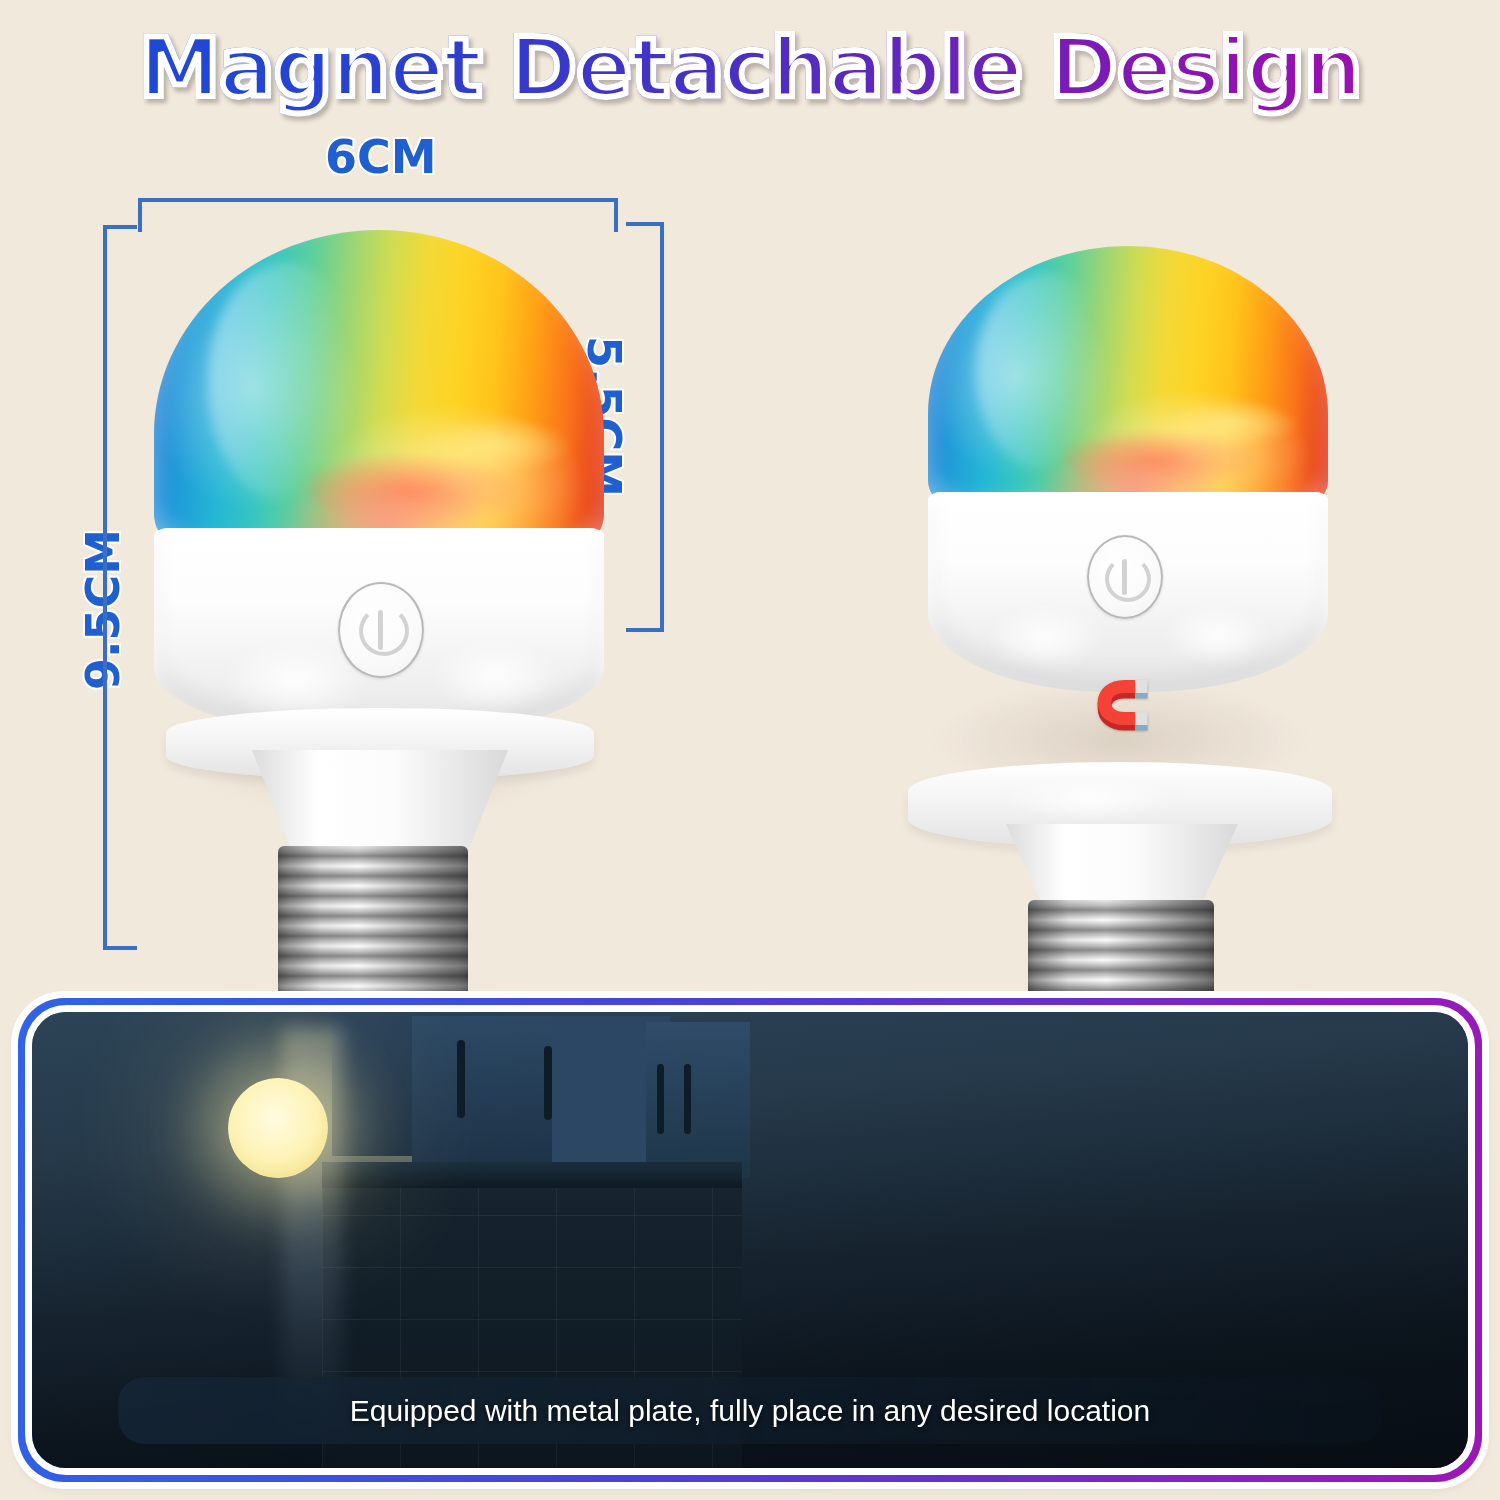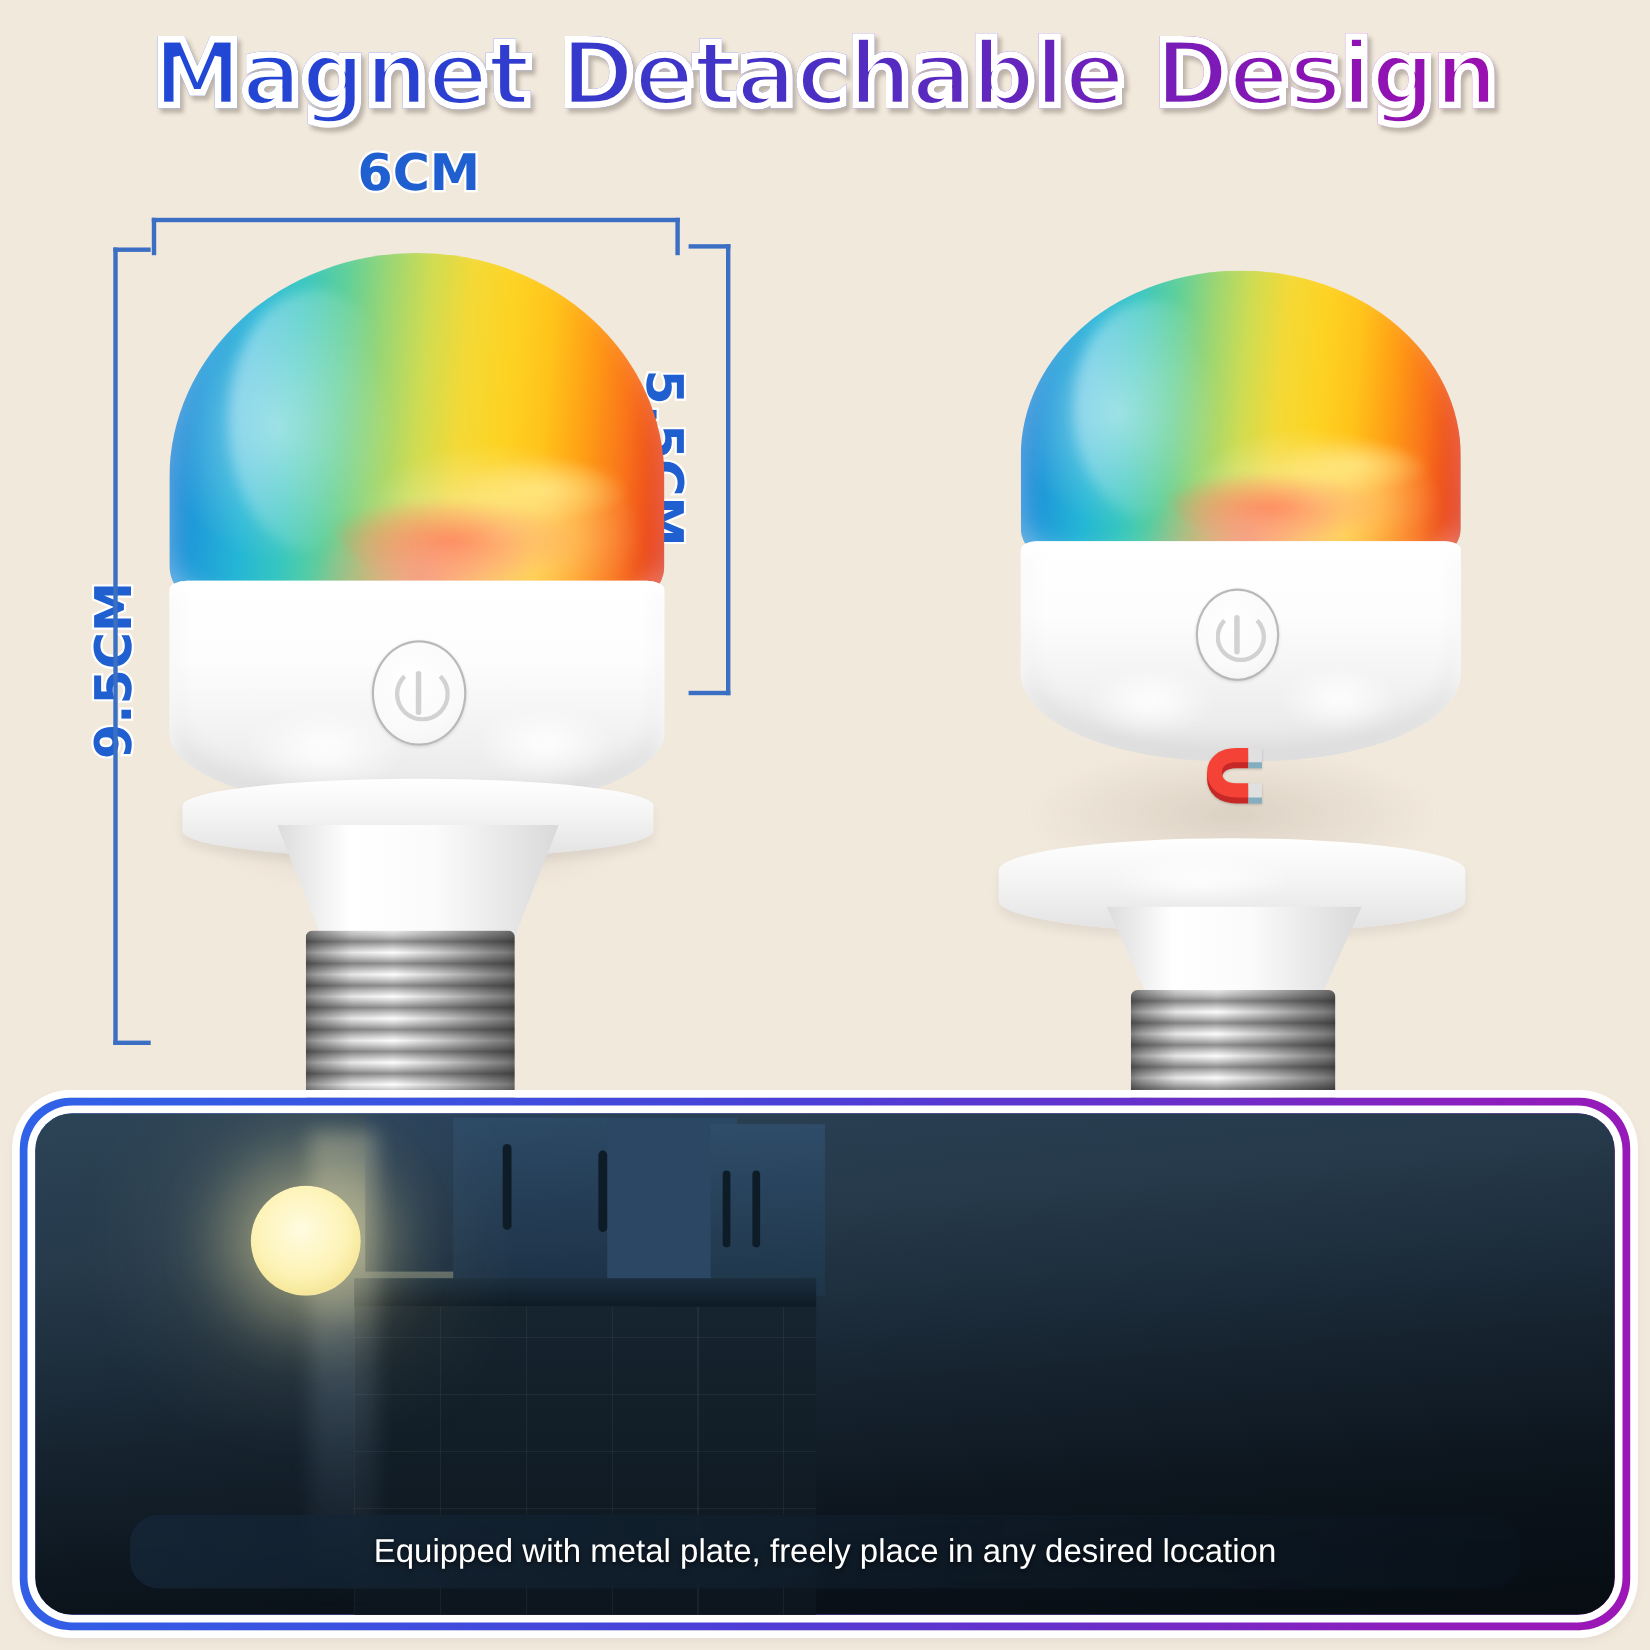--- a/index.html
+++ b/index.html
@@ -346,16 +346,16 @@
     <div class="kit-handle" style="left:625px;top:52px;width:7px;height:70px;"></div>
     <div class="kit-handle" style="left:652px;top:52px;width:7px;height:70px;"></div>
 
     <div class="counter" style="left:290px;top:150px;width:420px;height:26px;"></div>
     <div class="tilewall" style="left:290px;top:176px;width:420px;height:288px;"></div>
 
     <div class="fridge" style="left:0px;top:16px;width:300px;height:448px;"></div>
     <div class="lightbeam" style="left:250px;top:16px;width:60px;height:430px;"></div>
     <div class="nightlight" style="left:196px;top:66px;width:100px;height:100px;"></div>
 
-    <div class="caption" id="caption-left">Equipped with metal plate, freely place in any desired location</div>
+    <div class="caption" id="caption-left">Equipped with metal plate, fully place in any desired location</div>
   </div>
 
 </div>
 
 </body></html>

